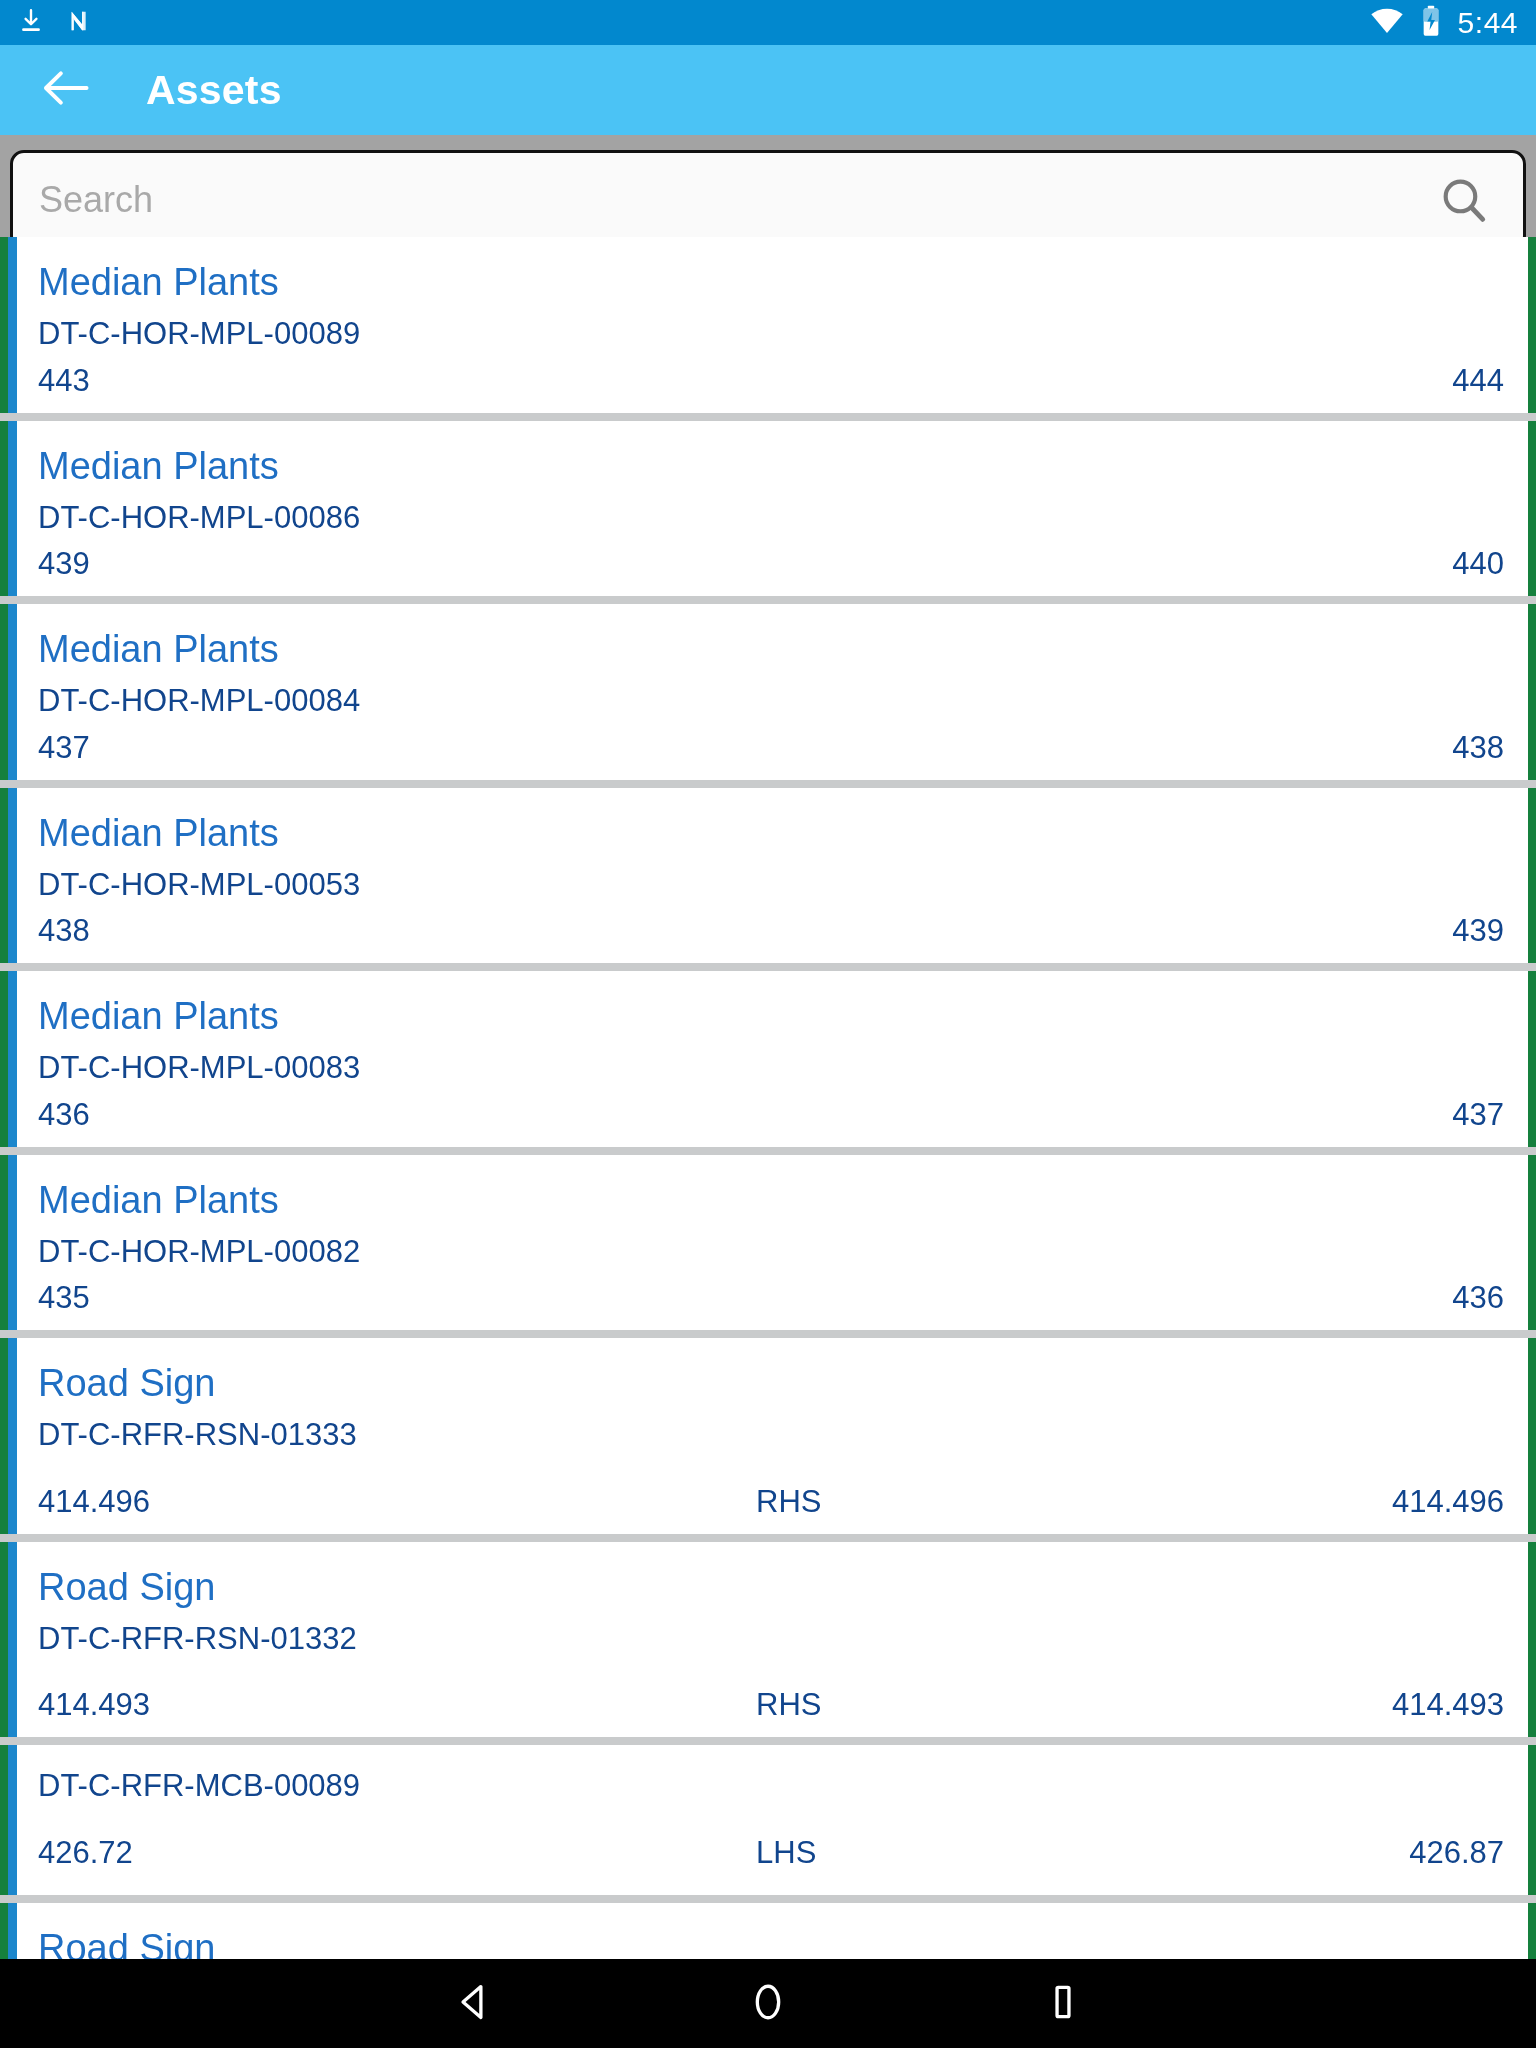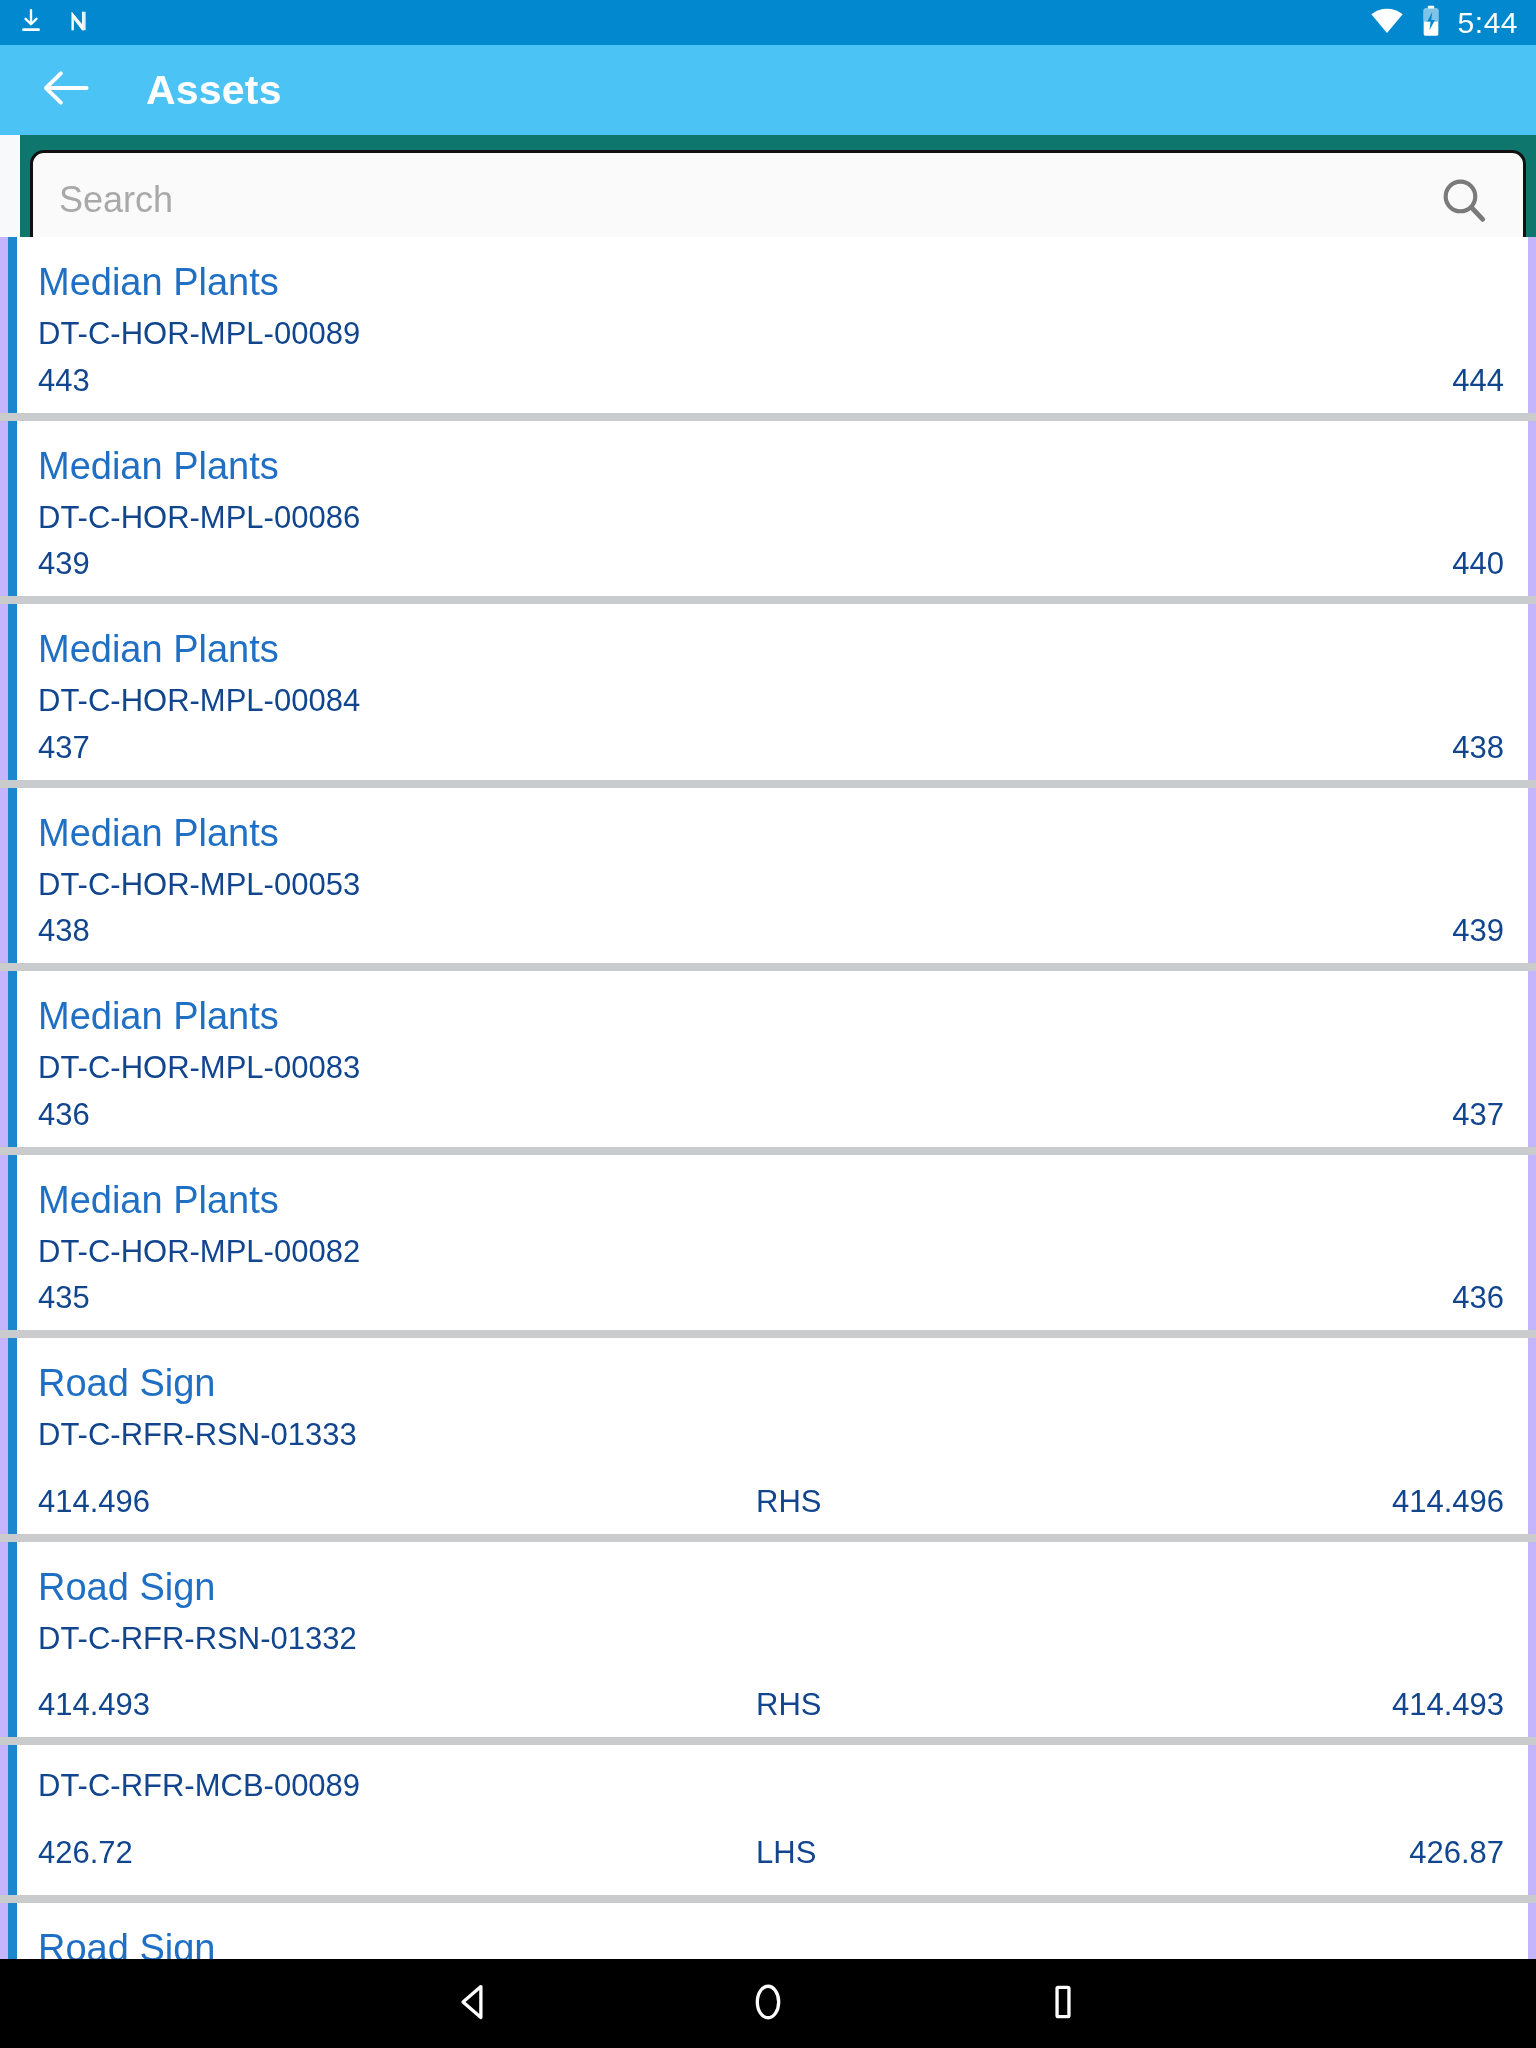--- a/index.html
+++ b/index.html
@@ -38,23 +38,22 @@
     display:flex; align-items:center; justify-content:center;
     cursor:pointer;
   }
   .app-title{
     color:#FFFFFF; font-size:41px; font-weight:bold;
     margin-left:52px; letter-spacing:0.2px;
   }
 
   
   .search-wrap{
-    background:#0f766e;
+    background:#a3a3a3;
     padding:15px 10px 12px 10px;
-    margin-left:20px;
   }
   .search-box{
     height:100px; width:100%;
     background:#FAFAFA;
     border:3px solid #111111;
     border-radius:14px;
     display:flex; align-items:center;
     padding:0 28px 0 26px;
   }
   .search-input{
@@ -68,21 +67,21 @@
     display:flex; align-items:center; justify-content:center;
     cursor:pointer; flex:none;
   }
 
   
   .list{
     position:absolute;
     top:237px; left:0;
     width:1536px;
     height:1722px;
-    background:#c4b5fd;
+    background:#15803d;
     overflow:hidden;
   }
   .card{
     position:relative;
     margin:0 8px 0 8px;
     background:#FFFFFF;
     border-left:9px solid #1C87CC;
     padding:14px 22px 14px 21px;
     min-height:150px;
   }

